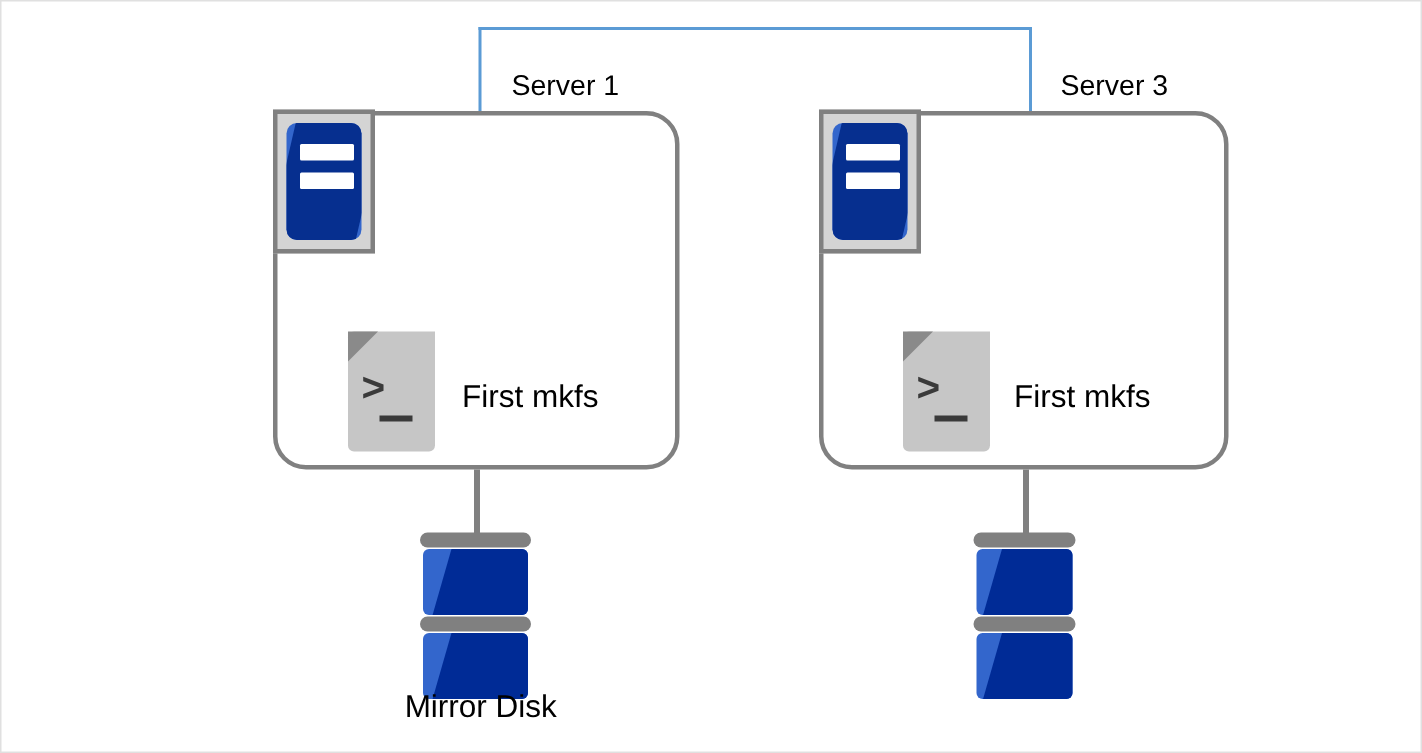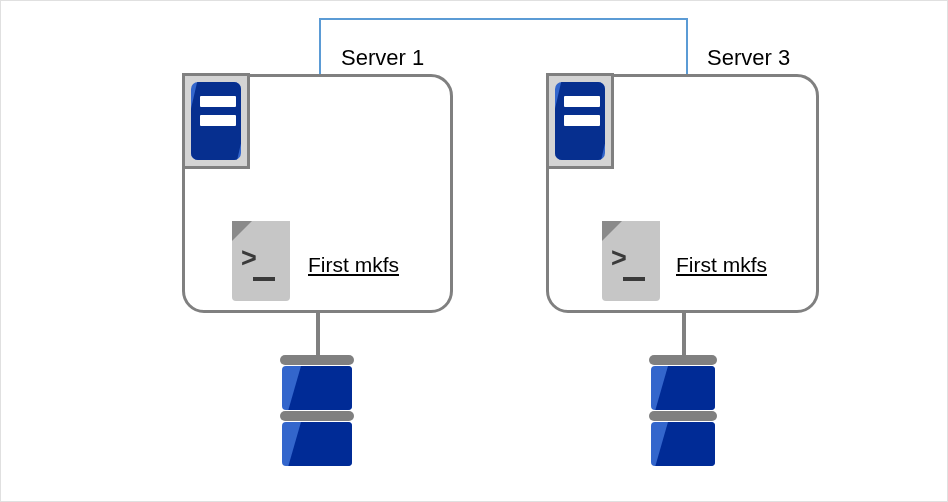--- a/index.html
+++ b/index.html
@@ -32,21 +32,21 @@
   
   .server-box {
     position: absolute;
     box-sizing: border-box;
     border: 3px solid #808080;
     border-radius: 22px;
     background: #ffffff;
   }
   .server-label {
     position: absolute;
-    font-size: 22px;
+    font-size: 19px;
     color: #000000;
     white-space: nowrap;
     line-height: 21px;
   }
 
   
   .server-icon {
     position: absolute;
     box-sizing: border-box;
     width: 68px;
@@ -122,21 +122,20 @@
     width: 22px;
     height: 4px;
     background: #3a3a3a;
   }
   .doc-caption {
     position: absolute;
     font-size: 21px;
     color: #000000;
     white-space: nowrap;
     line-height: 21px;
-    text-decoration: underline;
   }
 
   
   .connector {
     position: absolute;
     width: 4px;
     background: #808080;
   }
 
   
@@ -206,20 +205,21 @@
 
   <div class="connector" style="left:315px; top:312px; height:48px;"></div>
 
   <div class="disk-stack" style="left:279px; top:354px; width:74px; height:106px;">
     <div class="plate" style="top:0px;"></div>
     <div class="platter" style="top:11px;"></div>
     <div class="plate" style="top:56px;"></div>
     <div class="platter" style="top:67px;"></div>
   </div>
 
+  <div class="disk-label" style="left:266px; top:460px; width:107px;">Mirror Disk</div>
 
   <div class="server-box" style="left:545px; top:73px; width:273px; height:239px;"></div>
 
   <div class="server-label" style="left:706px; top:46px;">Server 3</div>
 
   <div class="server-icon" style="left:545px; top:72px;">
     <div class="chassis">
       <div class="bar b1"></div>
       <div class="bar b2"></div>
     </div>

